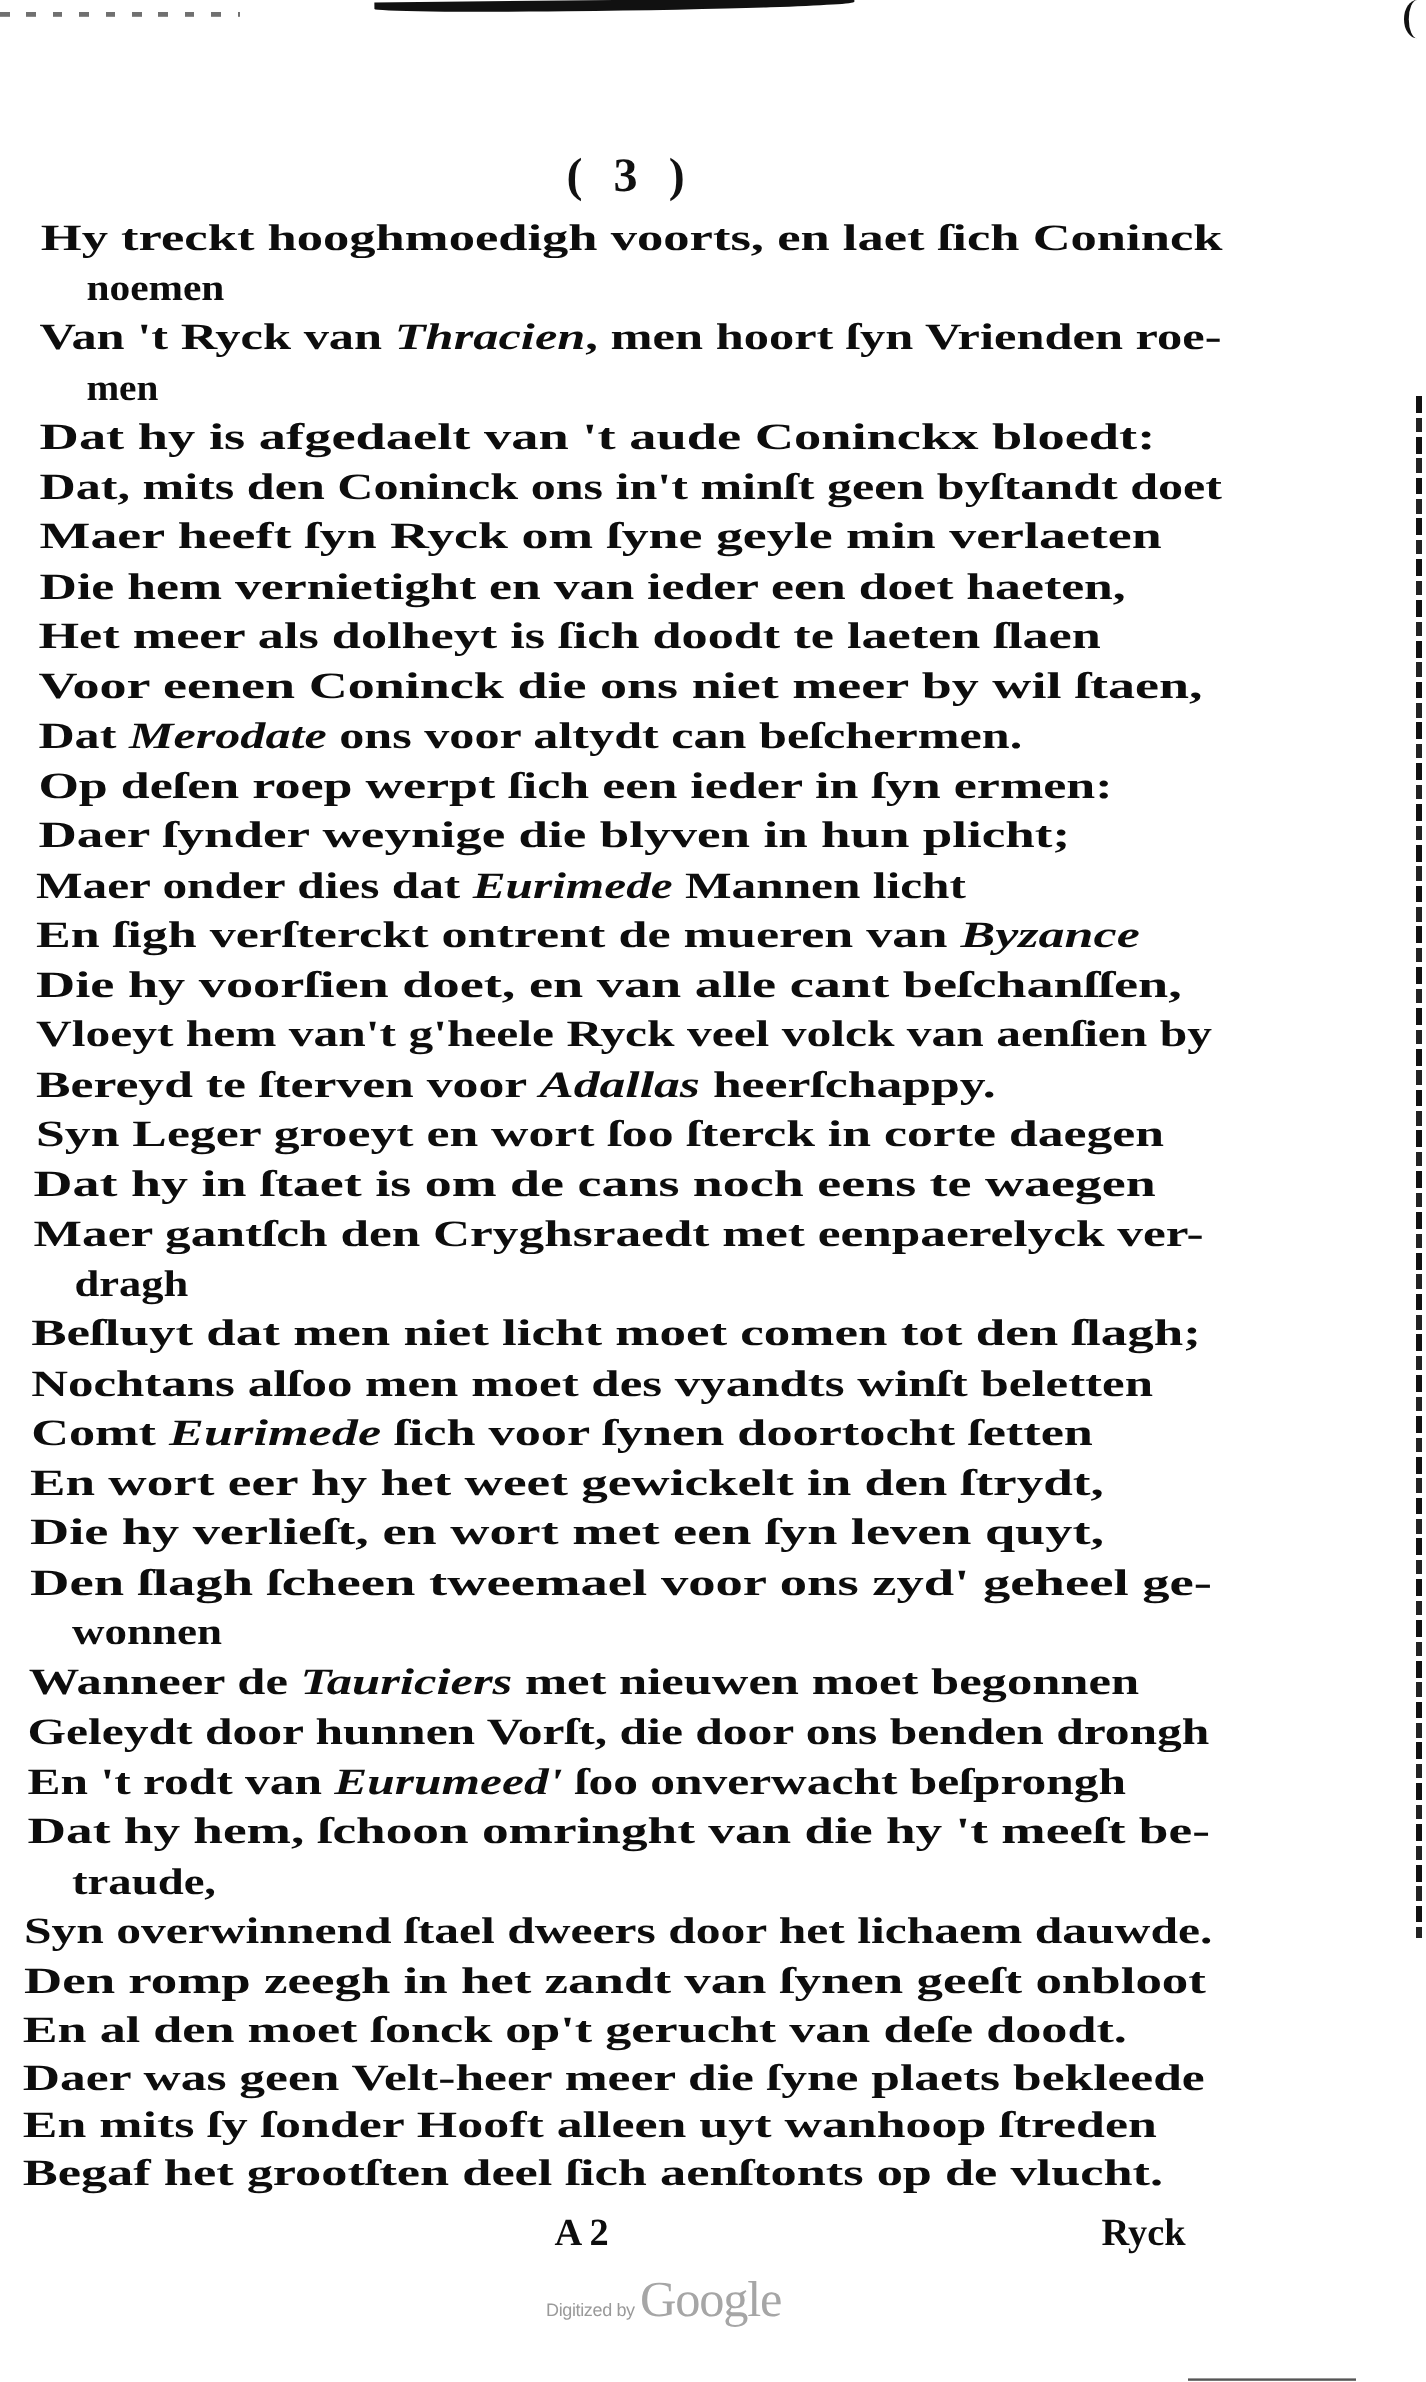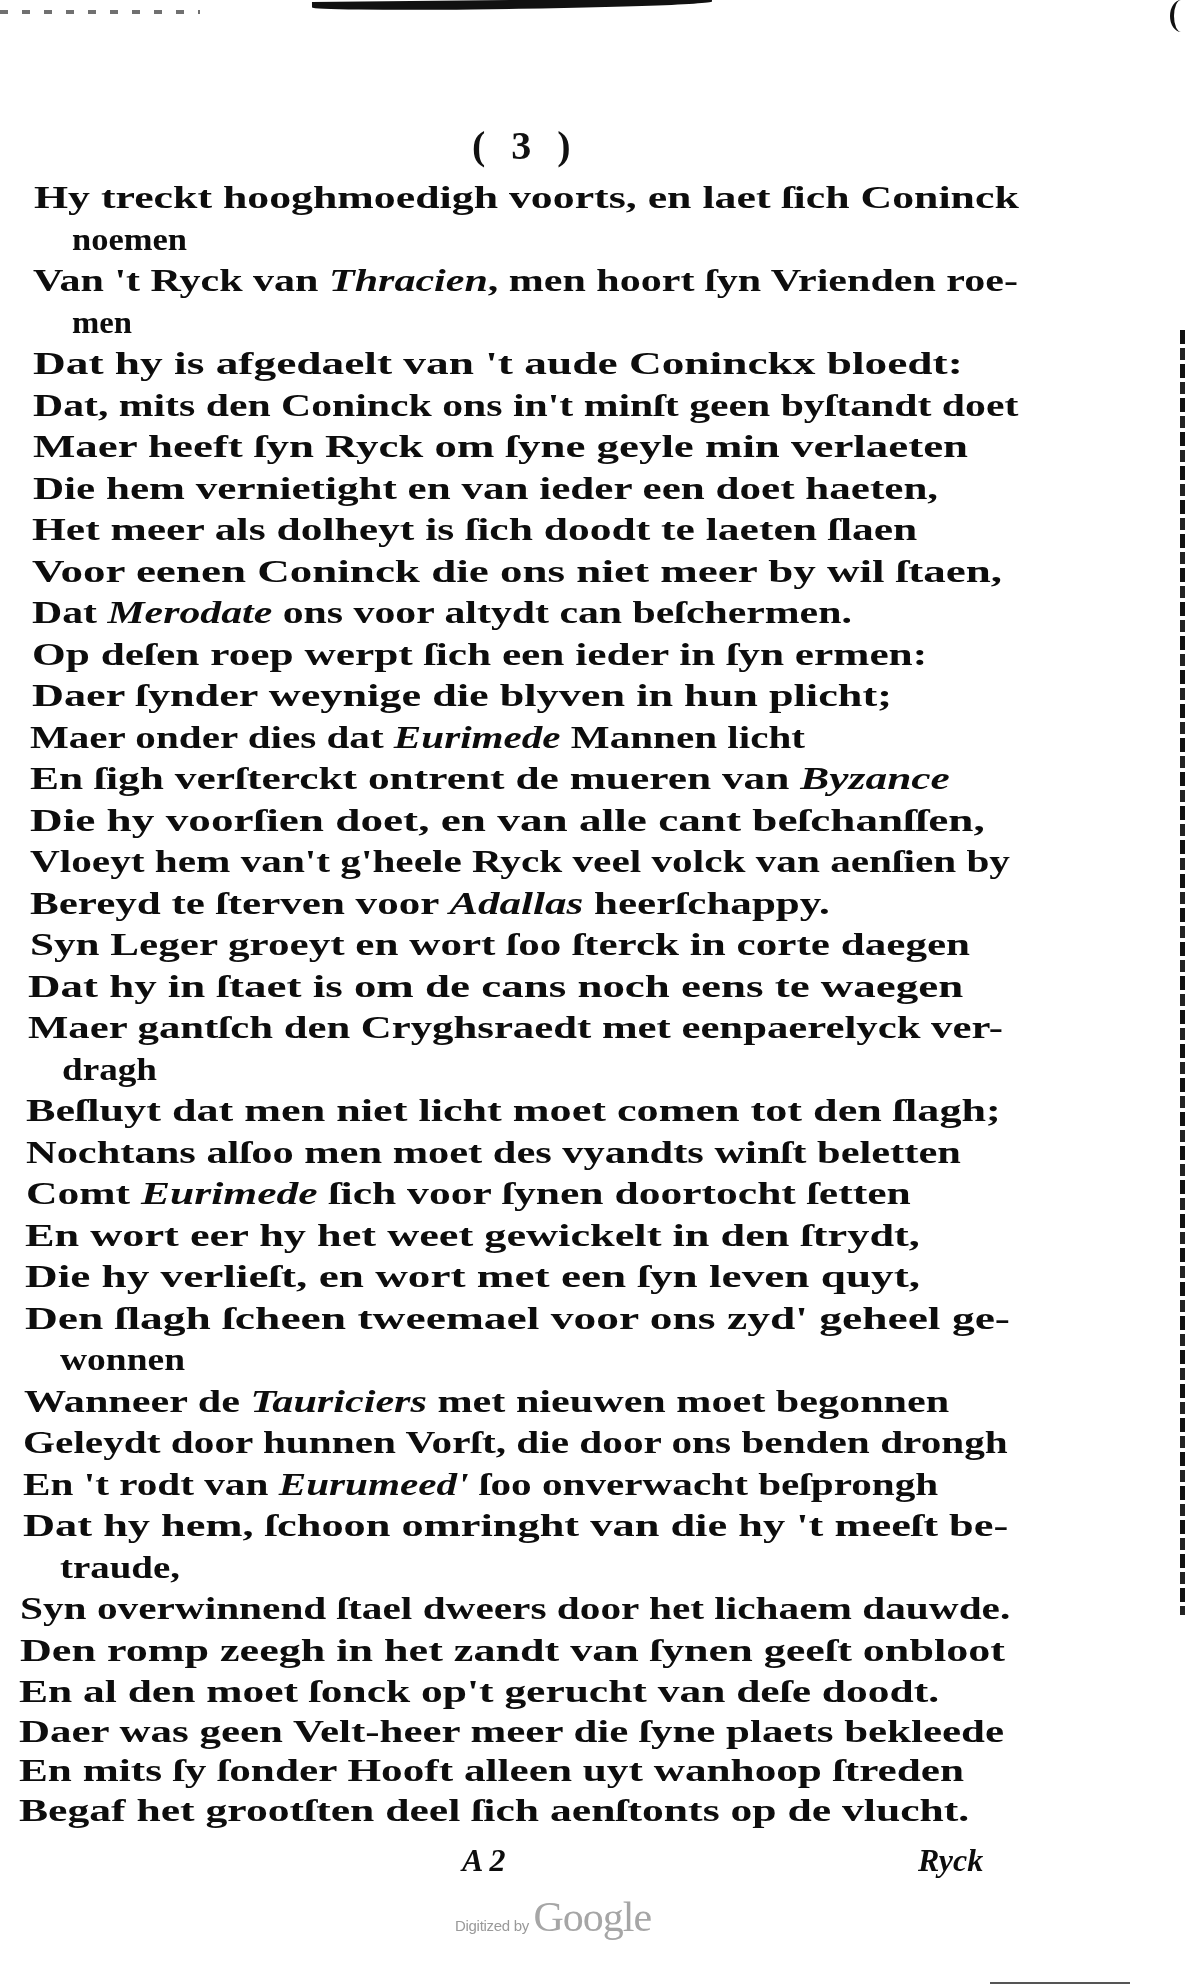--- a/index.html
+++ b/index.html
@@ -7,21 +7,21 @@
   .page { position: absolute; left: 0; top: 0; width: 1188px; height: 1985px; background: #ffffff; }
   .scan-smudge-top { position: absolute; left: 312px; top: 0; width: 400px; height: 9px; background: #111; border-radius: 0 0 60% 40%; transform: rotate(-0.6deg); }
   .scan-specks-top { position: absolute; left: 0; top: 10px; width: 200px; height: 4px; background: repeating-linear-gradient(90deg, #333 0 8px, transparent 8px 22px); opacity: .7; }
   .scan-curl-tr { position: absolute; left: 1170px; top: 0; width: 18px; height: 32px; border-left: 4px solid #111; border-radius: 60% 0 0 60%; }
   .scan-edge-right { position: absolute; left: 1180px; top: 330px; width: 5px; height: 1285px; background: repeating-linear-gradient(180deg, #111 0 14px, transparent 14px 18px, #222 18px 30px, transparent 30px 34px); }
   .scan-line-bottom { position: absolute; left: 990px; top: 1982px; width: 140px; height: 2px; background: #555; }
   .page-number { position: absolute; left: 472px; top: 122px; font-family: "Liberation Serif", serif; font-size: 40px; font-weight: bold; color: #111; letter-spacing: 8px; }
   .verse-line { position: absolute; font-family: "Liberation Serif", serif; font-size: 31px; line-height: 1; color: #0d0d0d; white-space: nowrap; transform-origin: left bottom; font-weight: bold; }
   .verse-line.cont { }
   .verse-line i { font-style: italic; }
-  .catchword, .signature { position: absolute; font-family: "Liberation Serif", serif; font-size: 32px; font-weight: bold; color: #0d0d0d; white-space: nowrap; font-style: italic; }
+  .catchword, .signature { position: absolute; font-family: "Liberation Serif", serif; font-size: 32px; font-weight: bold; color: #0d0d0d; white-space: nowrap; }
   .digitized { position: absolute; left: 455px; top: 1893px; font-family: "Liberation Sans", sans-serif; color: #9a9a9a; white-space: nowrap; }
   .digitized .small { font-size: 15px; letter-spacing: -0.3px; }
   .digitized .big { font-family: "Liberation Serif", serif; font-size: 42px; letter-spacing: -1px; color: #a6a6a6; }
 </style>
 </head>
 <body>
 
 <div class="page">
   <div class="scan-smudge-top"></div>
   <div class="scan-specks-top"></div>

